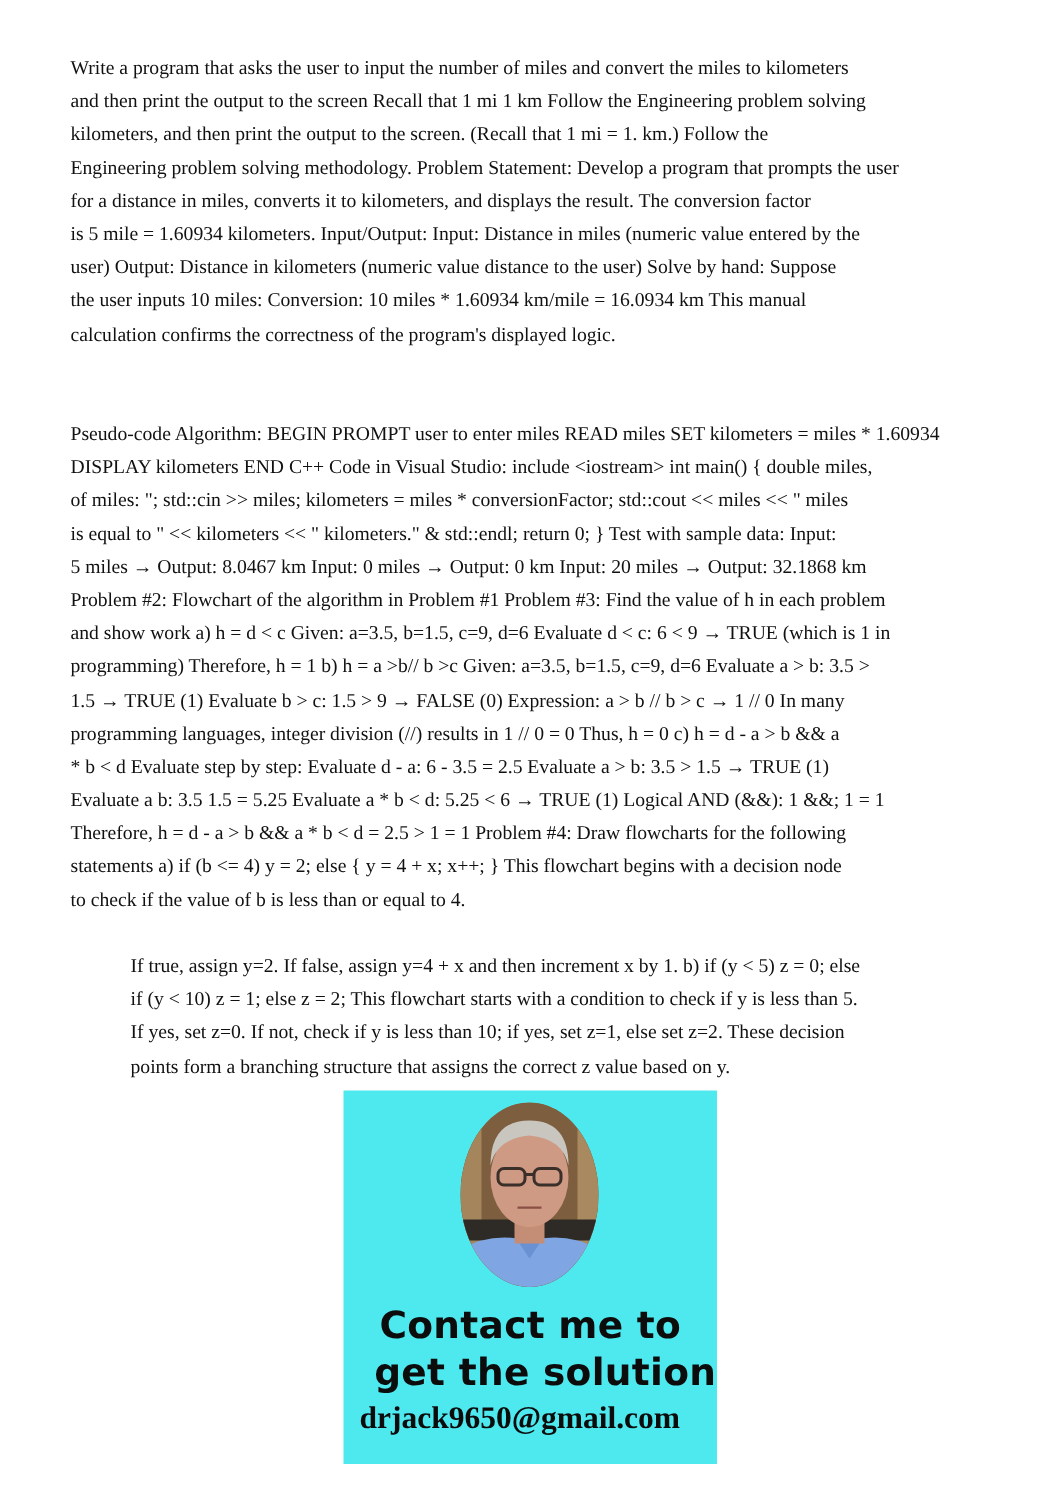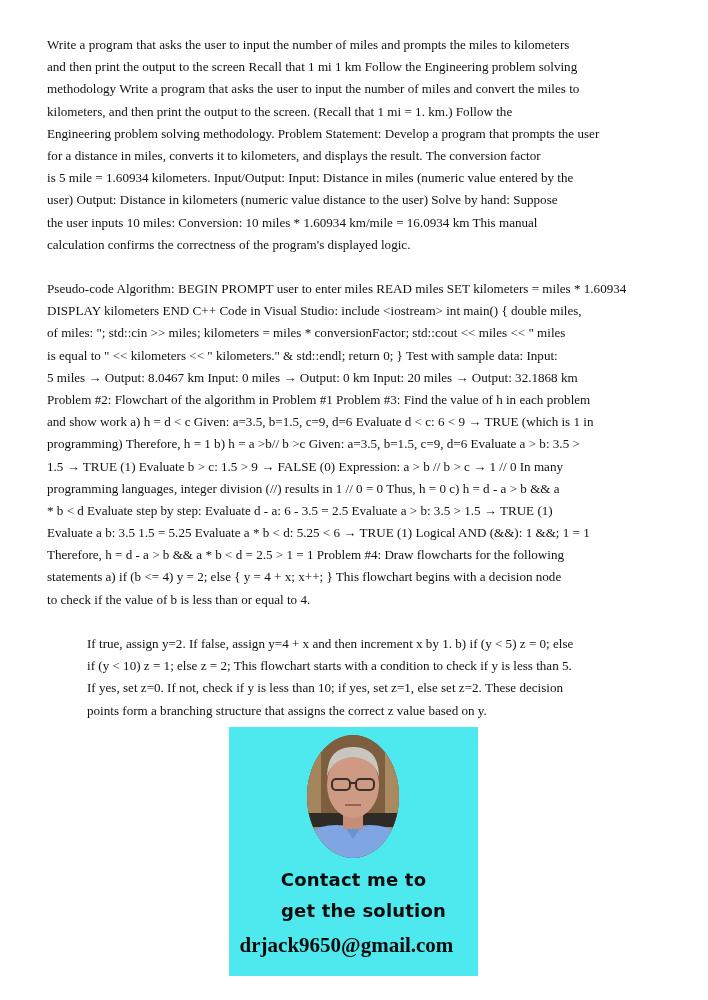--- a/index.html
+++ b/index.html
@@ -55,21 +55,21 @@
     }
     .portrait svg { display: block; }
     .contact-line {
       position: absolute;
       left: 0;
       width: 249px;
       text-align: center;
       font-family: "DejaVu Sans", "Liberation Sans", sans-serif;
       font-weight: bold;
       color: #0c0c0c;
-      font-size: 18px;
+      font-size: 25px;
       letter-spacing: 0.2px;
     }
     #contact-line-1 { top: 142px; }
     #contact-line-2 { top: 173px; margin-left: 10px; }
     .contact-email {
       position: absolute;
       left: 0;
       top: 206px;
       width: 235px;
       text-align: center;
@@ -77,23 +77,22 @@
       font-weight: bold;
       font-size: 21px;
       color: #0c0c0c;
     }
   </style>
 </head>
 <body>
 
 <div class="page">
   <p class="para" id="para-1">
-      <span class="line">Write a program that asks the user to input the number of miles and prompts the miles to kilometers</span>
+      <span class="line">Write a program that asks the user to input the number of miles and convert the miles to kilometers</span>
       <span class="line">and then print the output to the screen Recall that 1 mi 1 km Follow the Engineering problem solving</span>
-      <span class="line">methodology Write a program that asks the user to input the number of miles and convert the miles to</span>
       <span class="line">kilometers, and then print the output to the screen. (Recall that 1 mi = 1. km.) Follow the</span>
       <span class="line">Engineering problem solving methodology. Problem Statement: Develop a program that prompts the user</span>
       <span class="line">for a distance in miles, converts it to kilometers, and displays the result. The conversion factor</span>
       <span class="line">is 5 mile = 1.60934 kilometers. Input/Output: Input: Distance in miles (numeric value entered by the</span>
       <span class="line">user) Output: Distance in kilometers (numeric value distance to the user) Solve by hand: Suppose</span>
       <span class="line">the user inputs 10 miles: Conversion: 10 miles * 1.60934 km/mile = 16.0934 km This manual</span>
       <span class="line">calculation confirms the correctness of the program's displayed logic.</span>
     </p>
   <p class="para" id="para-2">
       <span class="line">Pseudo-code Algorithm: BEGIN PROMPT user to enter miles READ miles SET kilometers = miles * 1.60934</span>

